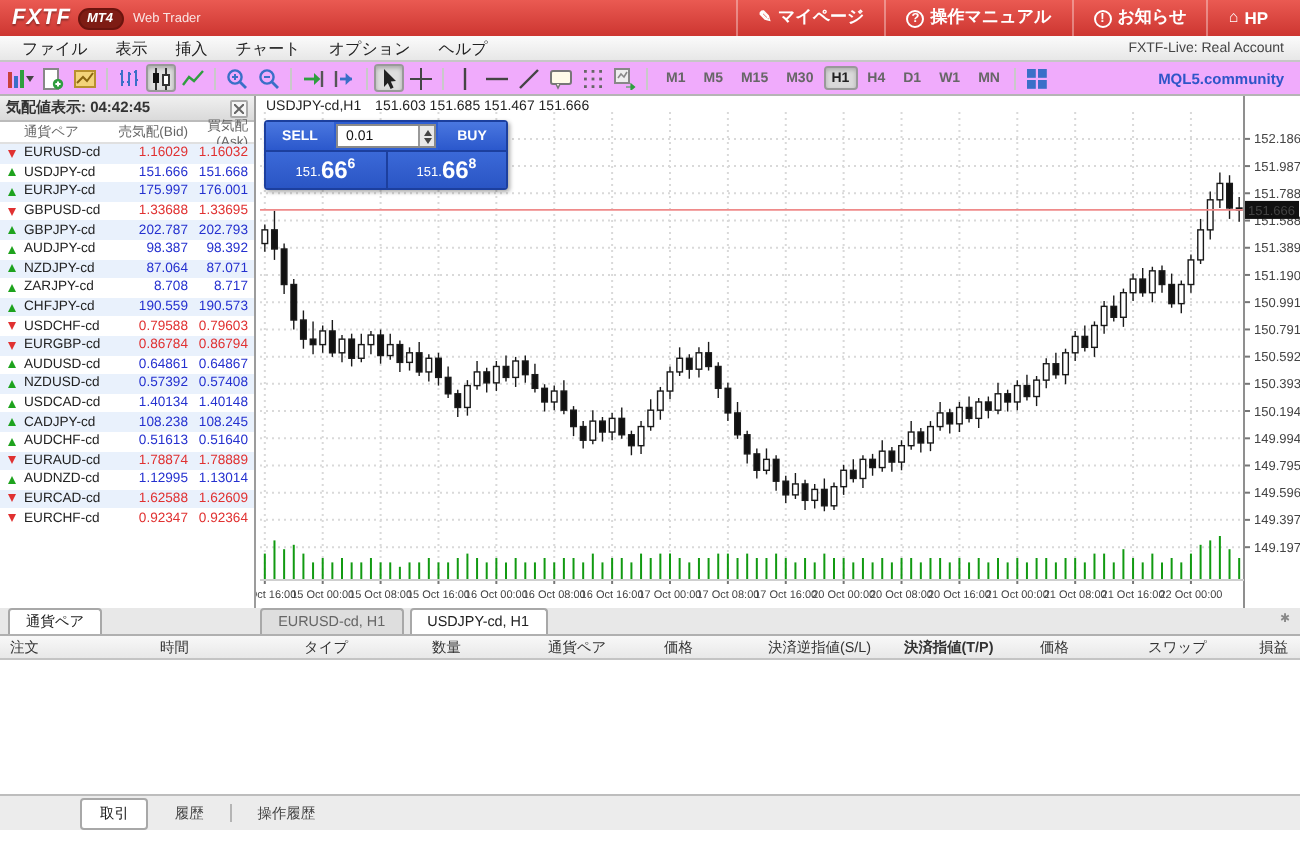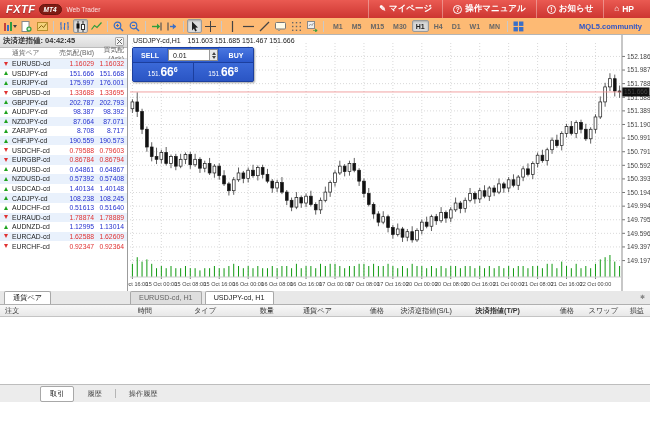--- a/index.html
+++ b/index.html
@@ -17,21 +17,21 @@
   .top-btn { display:flex; align-items:center; gap:3px; padding:0 10px; border-left:1px solid rgba(255,255,255,.35); font-size:8.5px; font-weight:700; cursor:default; }
   .hicon { font-size:8px; line-height:8px; }
   .hcircle { width:9px; height:9px; border:1px solid #fff; border-radius:50%; font-size:6.5px; line-height:7px; text-align:center; font-weight:700; }
 
   
   .menubar { height:13px; background:linear-gradient(#fbfbfb,#e7e7e7); border-bottom:1px solid #c6c6c6; display:flex; align-items:center; padding:0 4px; flex:none; }
   .menu-item { font-size:8px; color:#222; padding:0 7px; cursor:default; }
   .account { margin-left:auto; font-size:7px; color:#444; padding-right:4px; }
 
   
-  .toolbar { height:17px; background:#fdba74; border-bottom:1px solid #b5b5b5; display:flex; align-items:center; padding:0 3px; gap:1px; flex:none; }
+  .toolbar { height:17px; background:#f0abfc; border-bottom:1px solid #b5b5b5; display:flex; align-items:center; padding:0 3px; gap:1px; flex:none; }
   .tbtn { width:15px; height:14px; display:flex; align-items:center; justify-content:center; border:1px solid transparent; border-radius:2px; flex:none; }
   .tbtn.active { background:#dedede; border-color:#999; box-shadow:inset 0 1px 2px rgba(0,0,0,.25); }
   .tsep { width:1px; height:11px; background:#c9c9c9; margin:0 2px; flex:none; }
   .caret { width:0; height:0; border-left:2.5px solid transparent; border-right:2.5px solid transparent; border-top:3px solid #444; margin-left:1px; }
   .tf-wrap { display:flex; align-items:center; gap:1px; margin-left:2px; }
   .tf-btn { font-size:7px; font-weight:700; color:#666; padding:1.5px 3px; border:1px solid transparent; border-radius:2px; }
   .tf-btn.active { background:#d9d9d9; border-color:#999; color:#222; box-shadow:inset 0 1px 2px rgba(0,0,0,.2); }
   .mql5 { margin-left:auto; color:#2f55c8; font-size:7.5px; font-weight:700; padding-right:5px; text-decoration:none; }
 
   
@@ -82,21 +82,21 @@
   
   .tabrow { height:14px; flex:none; background:#e8e8e8; border-bottom:1px solid #b0b0b0; display:flex; align-items:flex-end; }
   .tab { font-size:7.2px; line-height:10px; padding:1px 8px; margin-left:3px; border:1px solid #a8a8a8; border-bottom:none; border-radius:2px 2px 0 0; background:#fff; color:#222; }
   .tab.inactive { background:#dedede; color:#666; }
   .quotes-tab { margin-left:4px; }
   .chart-tabs { display:flex; margin-left:76px; }
   .tabrow-star { margin-left:auto; margin-right:5px; font-size:6px; color:#888; line-height:13px; }
 
   
   .orders-header { height:12px; flex:none; display:flex; align-items:center; background:linear-gradient(#f8f8f8,#e8e8e8); border-bottom:1px solid #c4c4c4; font-size:7.2px; color:#333; }
-  .ocol { text-align:right; flex:none; }
+  .ocol { text-align:left; flex:none; }
   .ocol:first-child { text-align:left; padding-left:5px; }
   .ocol:last-child { text-align:right; padding-right:6px; flex:1; }
   .orders-summary { height:11px; flex:none; background:linear-gradient(#dedede,#cbcbcb); border-bottom:1px solid #bfbfbf; display:flex; align-items:center; font-size:7.2px; font-weight:700; color:#222; padding:0 6px; }
   .sum-minus { width:7px; height:7px; border:1px solid #999; background:#f2f2f2; margin-right:5px; position:relative; flex:none; }
   .sum-minus::after { content:""; position:absolute; left:1px; right:1px; top:2.5px; height:1px; background:#555; }
   .sum-label { margin-right:10px; }
   .sum-value { margin-left:auto; }
   .orders-empty { height:67px; flex:none; background:#fff; }
 
   
@@ -129,20 +129,31 @@
           <span class="hcircle">!</span>
           <span>お知らせ</span>
         </span>
         <span class="top-btn">
           <span class="hicon">⌂</span>
           <span>HP</span>
         </span>
       </div>
   </header>
 
+  <div class="menubar">
+    <nav id="menu" style="display:flex">
+        <span class="menu-item">ファイル</span>
+        <span class="menu-item">表示</span>
+        <span class="menu-item">挿入</span>
+        <span class="menu-item">チャート</span>
+        <span class="menu-item">オプション</span>
+        <span class="menu-item">ヘルプ</span>
+      </nav>
+    <span class="account">FXTF-Live: Real Account</span>
+  </div>
 
   <div class="toolbar">
     <span class="tbtn">
       <svg width="11" height="11">
           <rect x="0" y="2" width="2" height="8" fill="#c8413c"></rect>
           <rect x="3" y="4" width="2" height="6" fill="#3a6fc8"></rect>
           <rect x="6" y="1" width="2" height="9" fill="#2f9e3f"></rect>
         </svg>
       <span class="caret"></span>
     </span>
@@ -285,21 +296,21 @@
             <rect x="6" y="6" width="4.4" height="4.4"></rect>
           </g>
         </svg>
     </span>
     <a class="mql5" href="#">MQL5.community</a>
   </div>
 
   <div class="main">
     <aside class="quotes">
       <div class="quotes-title">
-        <span>決済逆指値: 04:42:45</span>
+        <span>気配値表示: 04:42:45</span>
         <span class="qclose">
           <svg width="5" height="5">
               <path d="M0 0l5 5M5 0l-5 5" stroke="#666" stroke-width="1"></path>
             </svg>
         </span>
       </div>
       <div class="quotes-cols">
         <span class="qc-sym">通貨ペア</span>
         <span class="qc-bid">売気配(Bid)</span>
         <span class="qc-ask">買気配(Ask)</span>

